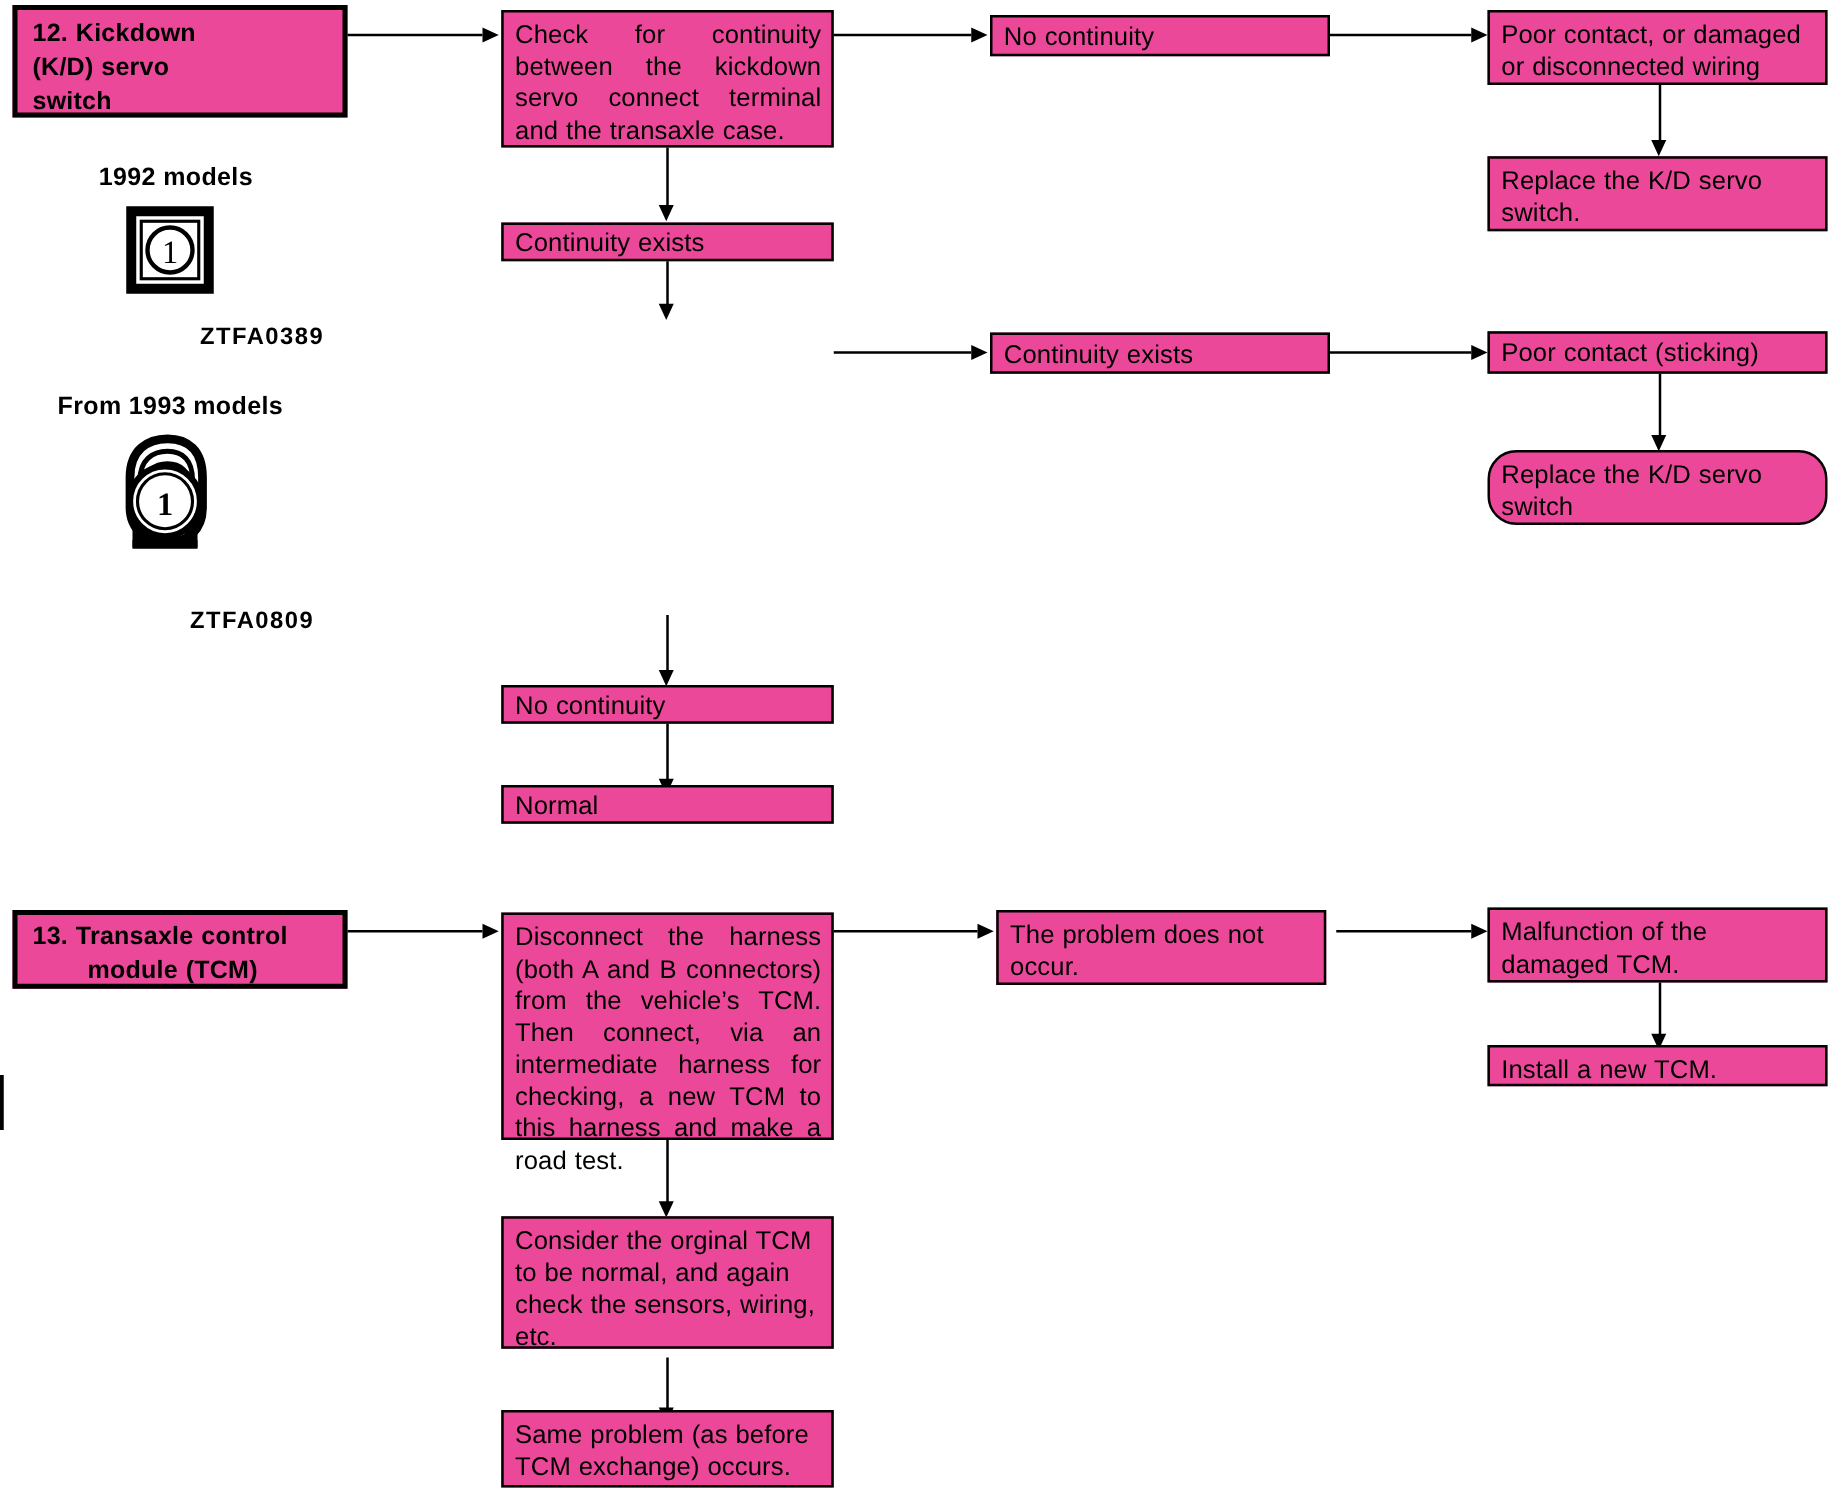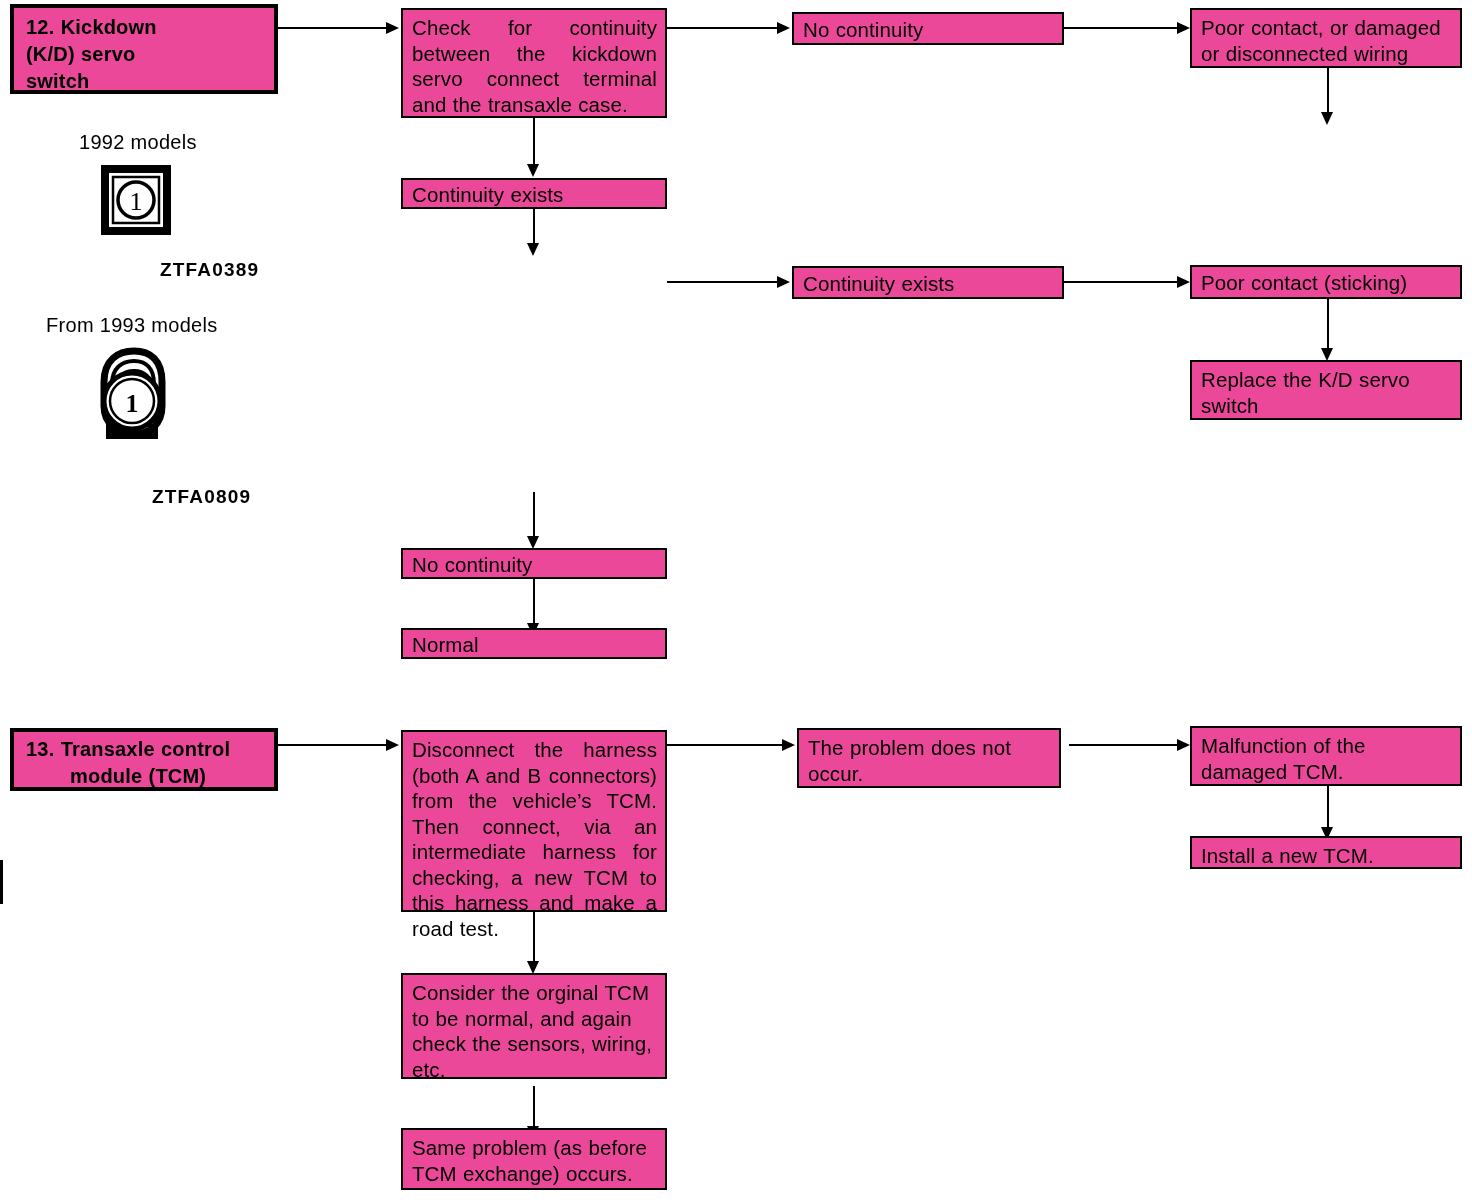--- a/index.html
+++ b/index.html
@@ -47,21 +47,21 @@
   }
 
   
   .label {
     position: absolute;
     font-size: 20px;
     line-height: 24px;
     white-space: nowrap;
   }
   .label.bold {
-    font-weight: normal;
+    font-weight: bold;
     letter-spacing: 0.3px;
   }
   .label.code {
     font-weight: bold;
     letter-spacing: 1.2px;
     font-size: 19px;
   }
 
   
   .hline {
@@ -162,20 +162,21 @@
   <div class="box nojust" style="left:792px; top:12px; width:272px; height:33px; padding-top:3px;">No continuity</div>
 
   <div class="hline" style="left:1064px; top:27px; width:113px;"></div>
   <div class="arrow-r" style="left:1177px; top:22px;"></div>
 
   <div class="box nojust" style="left:1190px; top:8px; width:272px; height:60px;">Poor contact, or damaged or disconnected wiring</div>
 
   <div class="vline" style="left:1327px; top:68px; height:48px;"></div>
   <div class="arrow-d" style="left:1321px; top:112px;"></div>
 
+  <div class="box nojust" style="left:1190px; top:125px; width:272px; height:60px;">Replace the K/D servo switch.</div>
 
 
   <div class="hline" style="left:667px; top:281px; width:110px;"></div>
   <div class="arrow-r" style="left:777px; top:276px;"></div>
 
   <div class="vline" style="left:533px; top:492px; height:47px;"></div>
   <div class="arrow-d" style="left:527px; top:536px;"></div>
 
   <div class="box nojust" style="left:401px; top:548px; width:266px; height:31px; padding-top:2px;">No continuity</div>
 
@@ -187,21 +188,21 @@
   <div class="box nojust" style="left:792px; top:266px; width:272px; height:33px; padding-top:3px;">Continuity exists</div>
 
   <div class="hline" style="left:1064px; top:281px; width:113px;"></div>
   <div class="arrow-r" style="left:1177px; top:276px;"></div>
 
   <div class="box nojust" style="left:1190px; top:265px; width:272px; height:34px; padding-top:3px;">Poor contact (sticking)</div>
 
   <div class="vline" style="left:1327px; top:299px; height:52px;"></div>
   <div class="arrow-d" style="left:1321px; top:348px;"></div>
 
-  <div class="box nojust" style="left:1190px; top:360px; width:272px; height:60px;">Replace the K/D servo switch</div>
+  <div class="box nojust" style="left:1190px; top:360px; width:272px; height:60px;border-radius:23px;">Replace the K/D servo switch</div>
 
   <div class="edge-tick" style="left:0px; top:860px; height:44px;"></div>
 
   <div class="box head" style="left:10px; top:728px; width:268px; height:63px; font-size:20px; line-height:27px; padding:4px 8px 0 12px;">
     <div>13. Transaxle    control</div>
     <div style="padding-left:44px;">module (TCM)</div>
   </div>
 
   <div class="hline" style="left:278px; top:744px; width:108px;"></div>
   <div class="arrow-r" style="left:386px; top:739px;"></div>

